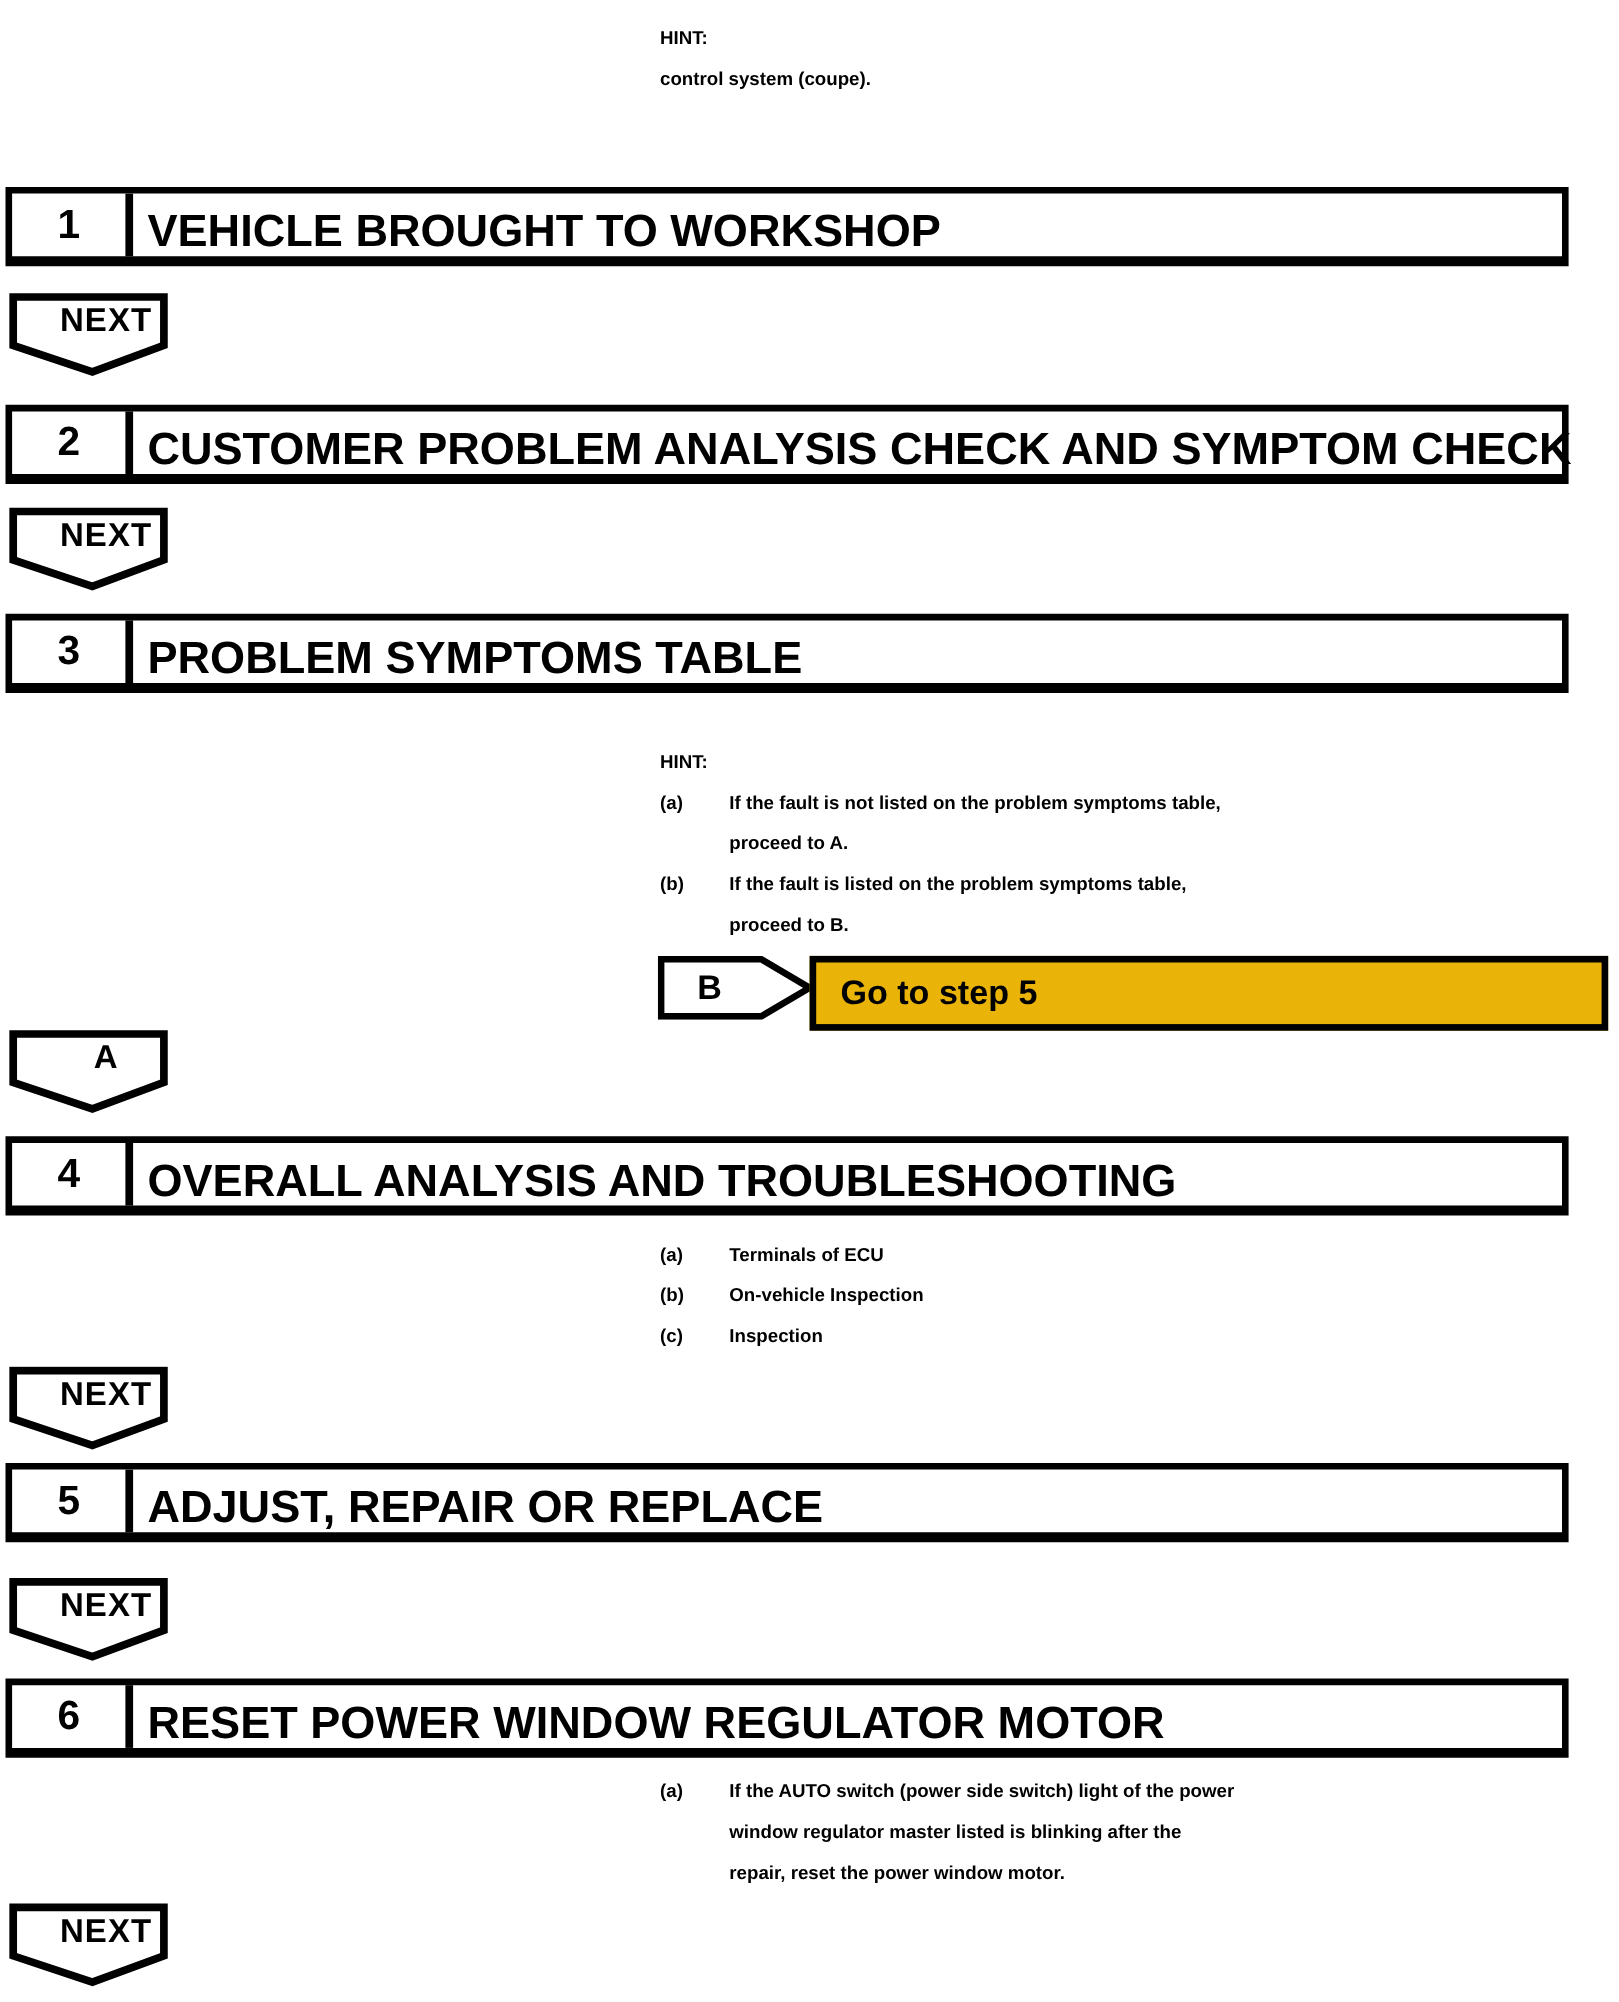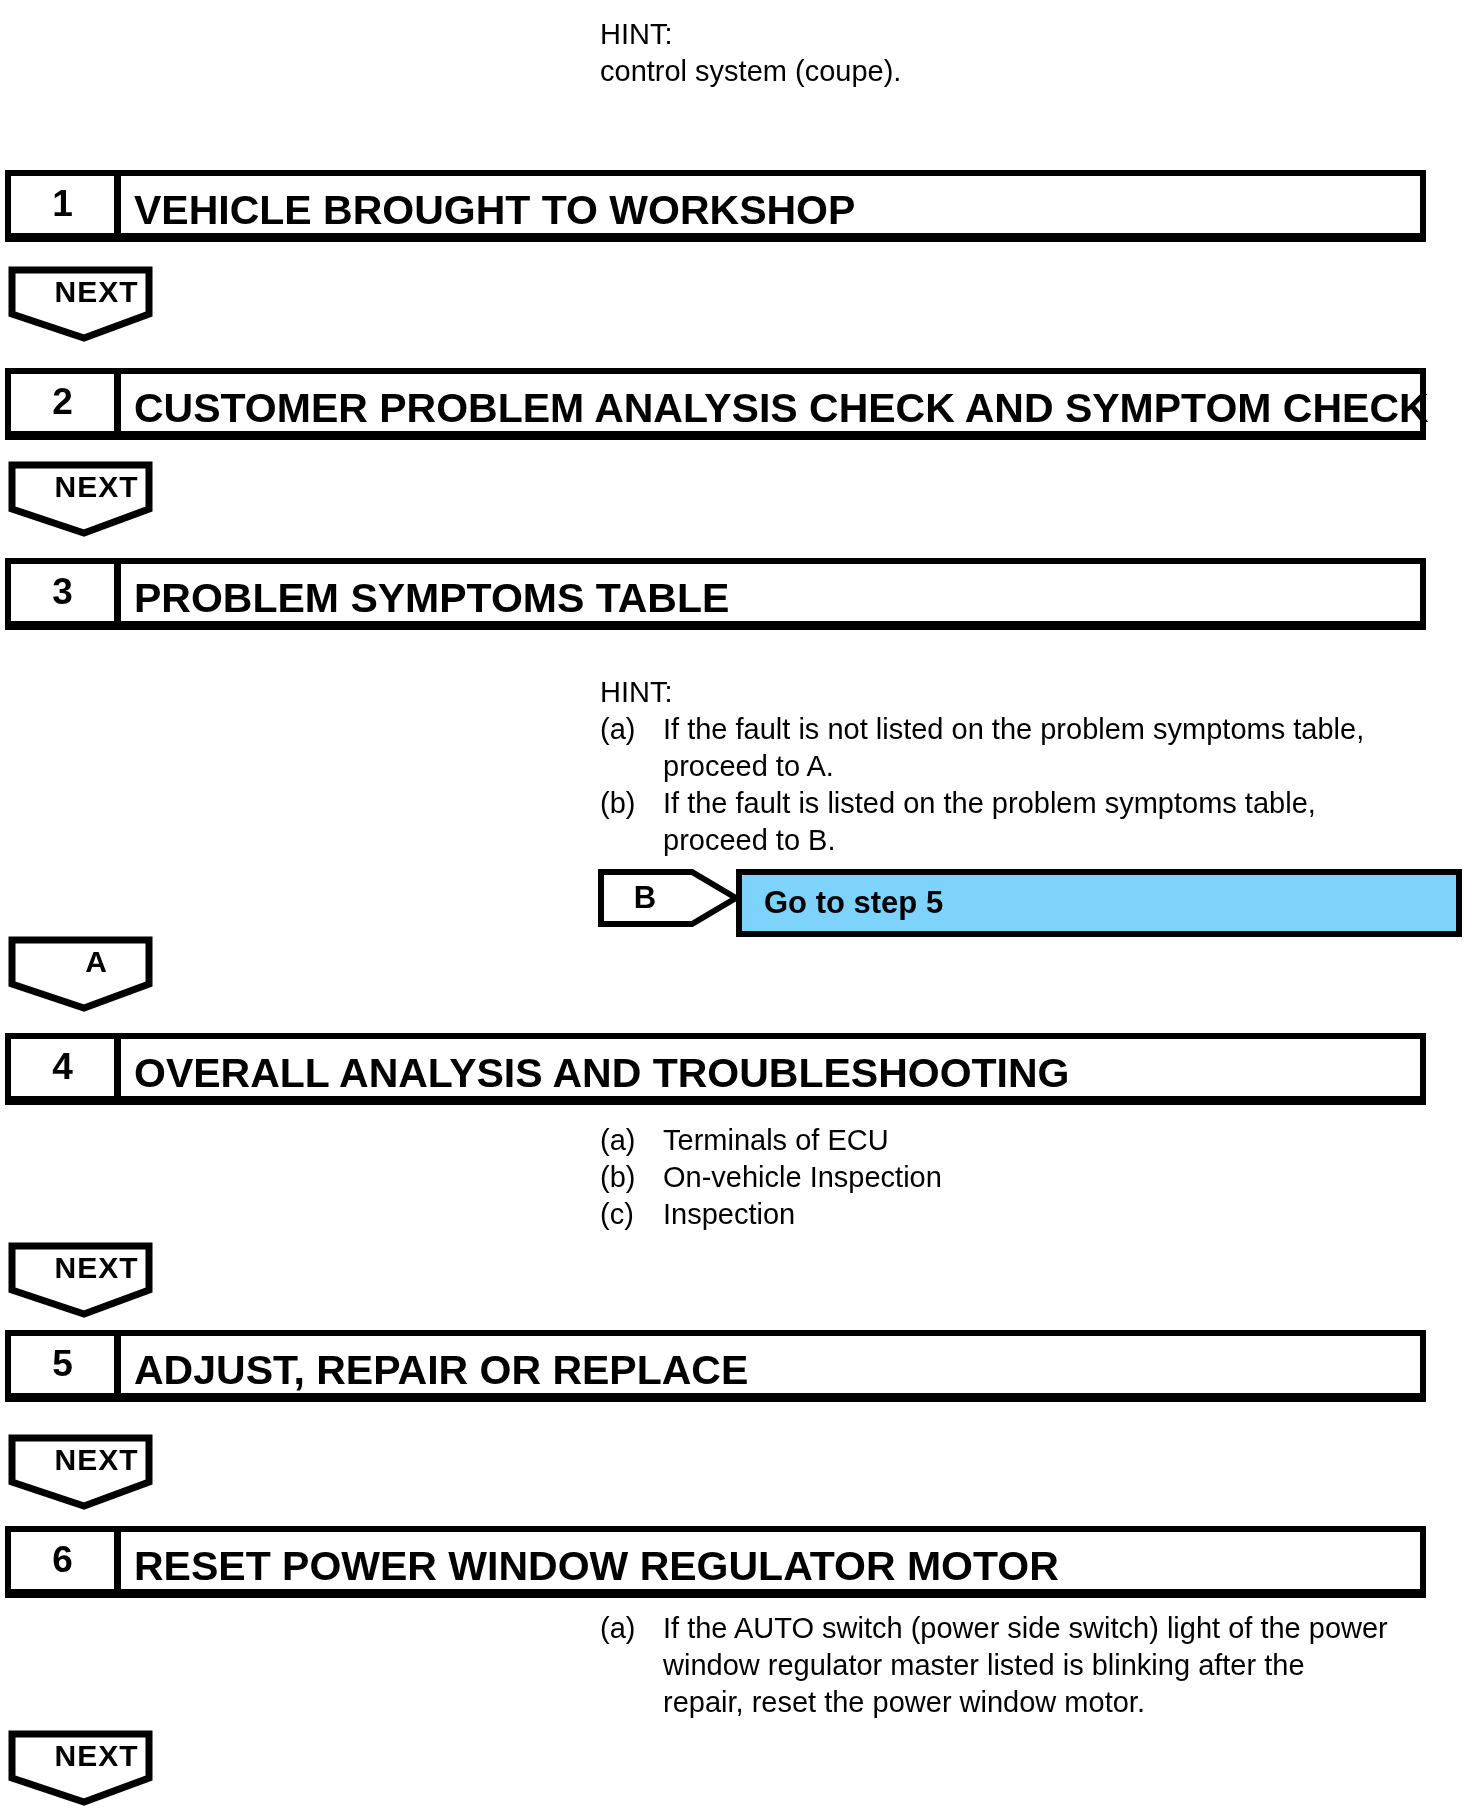--- a/index.html
+++ b/index.html
@@ -41,27 +41,27 @@
   .pent-right svg { position:absolute; left:0; top:0; }
   .pent-right .lbl {
     position:absolute; left:0; top:0; width:94px; height:100%;
     display:flex; align-items:center; justify-content:center;
     font-weight:bold; font-size:31px;
   }
 
   
   .go-box {
     position:absolute; left:736px; top:869px; width:726px; height:68px;
-    box-sizing:border-box; border:6px solid #000; background:#7dd3fc;
+    box-sizing:border-box; border:6px solid #000; background:#eab308;
     display:flex; align-items:center; padding-left:22px;
     font-weight:bold; font-size:31px;
   }
 
   
-  .textblock { position:absolute; font-size:29px; line-height:37px; }
+  .textblock { position:absolute; font-size:17px; line-height:37px;font-weight:bold; }
   .hitem { display:flex; }
   .hitem .marker { width:63px; flex:0 0 63px; }
   .hitem .htext { flex:1; }
 </style>
 </head>
 <body>
 
 <div class="page">
 
   <div class="textblock" style="left:600px; top:16px;">

